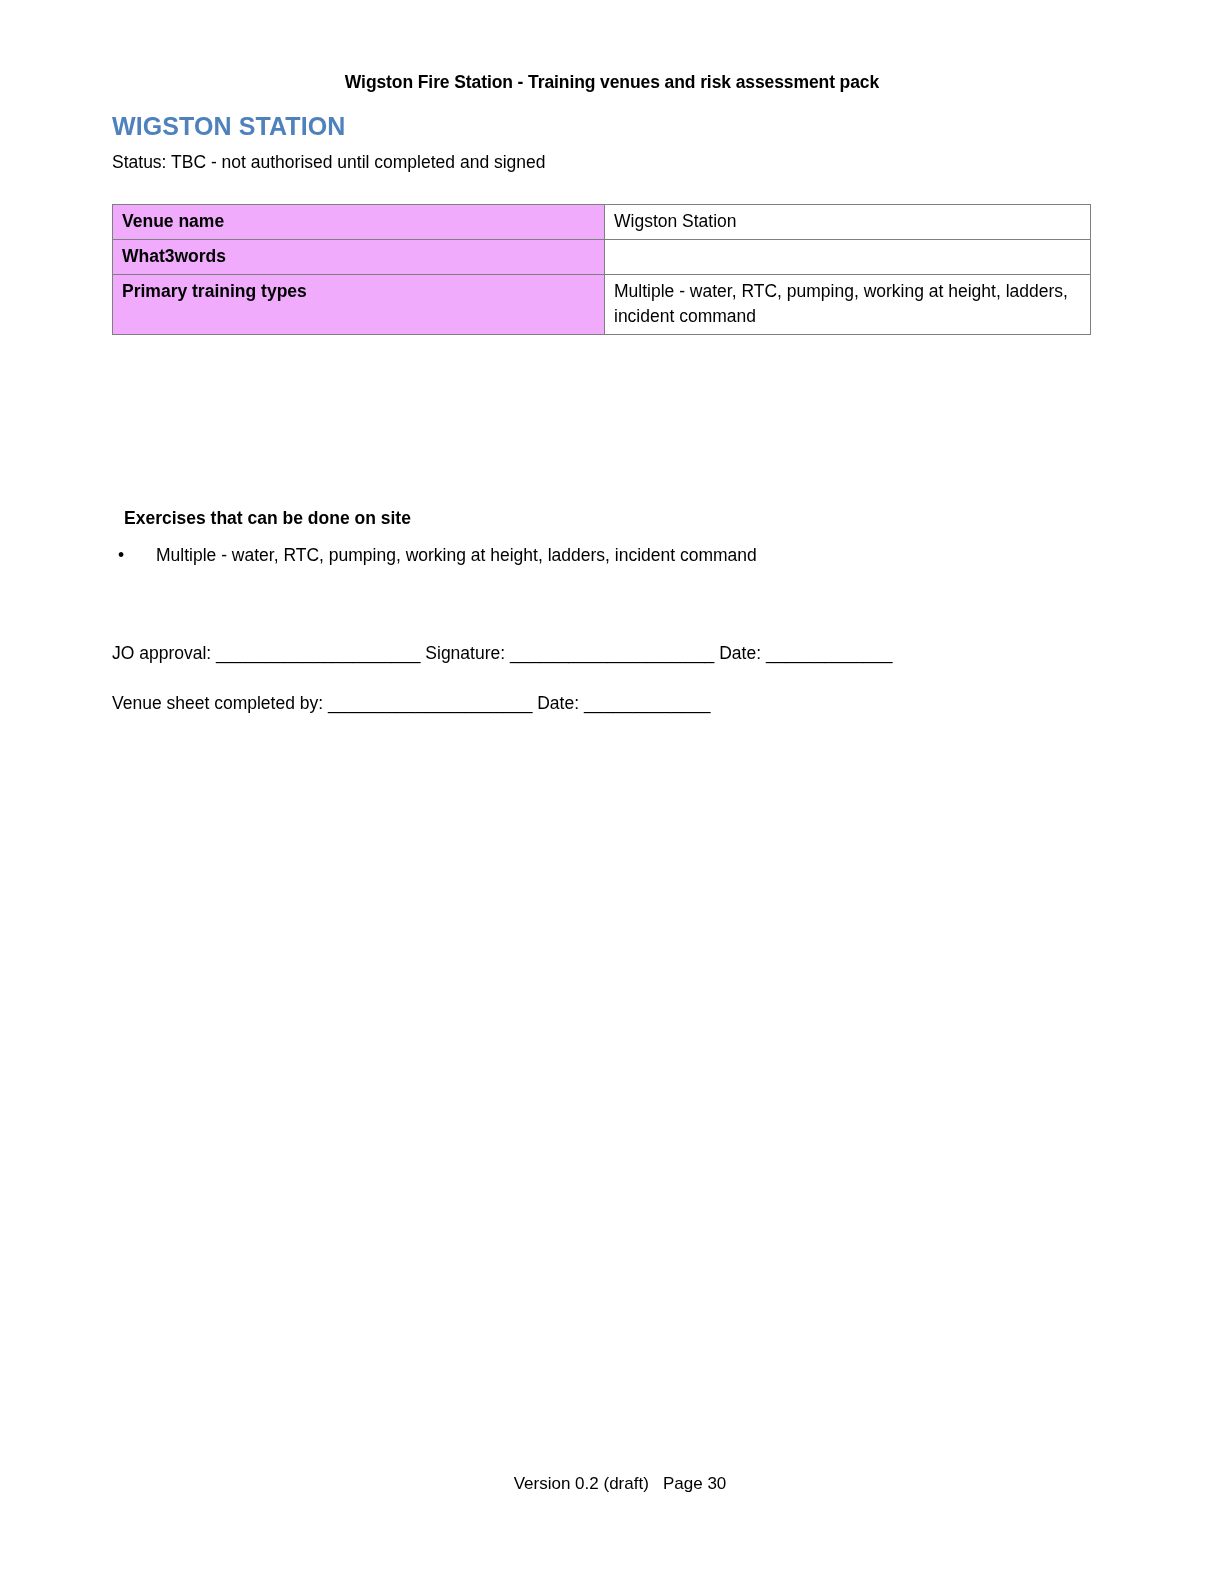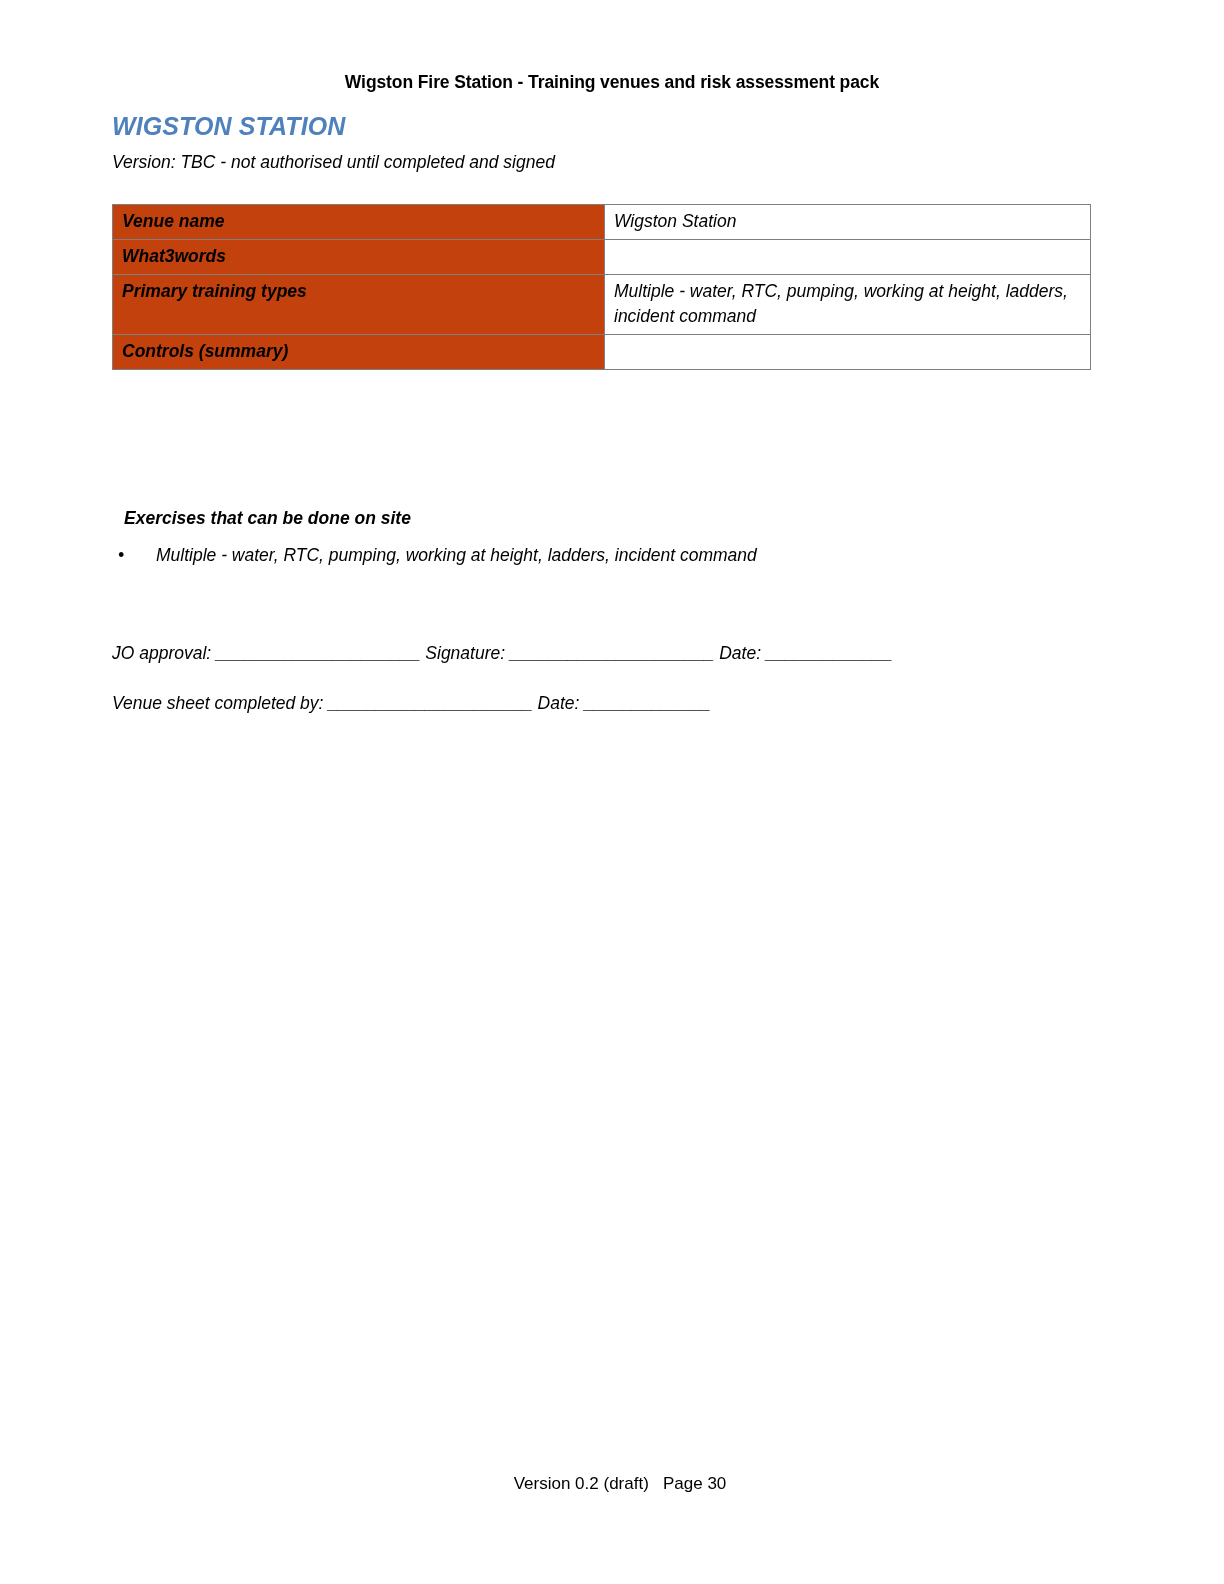--- a/index.html
+++ b/index.html
@@ -37,21 +37,20 @@
     letter-spacing: -0.1px;
     color: #000;
   }
 
   
   .content {
     position: absolute;
     top: 112px;
     left: 112px;
     width: 978px;
-    font-style: italic;
   }
 
   h1.station-title {
     margin: 0;
     padding: 0;
     font-size: 25px;
     font-weight: bold;
     line-height: 1.15;
     color: #4F81BD;
     letter-spacing: 0.1px;
@@ -77,21 +76,21 @@
 
   table.venue-table td {
     border: 1px solid #7f7f7f;
     padding: 4px 9px 5px 9px;
     font-size: 17.5px;
     line-height: 1.44;
     vertical-align: top;
     height: 27px;
   }
   table.venue-table td.label {
-    background: #c2410c;
+    background: #f0abfc;
     font-weight: bold;
   }
   table.venue-table td.value {
     background: #ffffff;
     font-weight: normal;
   }
   table.venue-table tr.tall td { height: 53px; margin-top: 36px; }
 
   
   .exercises-heading {
@@ -158,44 +157,40 @@
 <body>
 
 <div class="page">
 
   <div class="doc-header">Wigston Fire Station - Training venues and risk assessment pack</div>
 
   <div class="content">
 
     <h1 class="station-title">WIGSTON STATION</h1>
 
-    <p class="status-line">Version: TBC - not authorised until completed and signed</p>
+    <p class="status-line">Status: TBC - not authorised until completed and signed</p>
 
     <table class="venue-table">
       <colgroup>
           <col class="c1">
           <col class="c2">
         </colgroup>
       <tbody>
         <tr>
           <td class="label">Venue name</td>
           <td class="value">Wigston Station</td>
         </tr>
         <tr>
           <td class="label">What3words</td>
           <td class="value"></td>
         </tr>
         <tr class="tall">
           <td class="label">Primary training types</td>
           <td class="value">Multiple - water, RTC, pumping, working at height, ladders, incident command</td>
         </tr>
-        <tr>
-          <td class="label">Controls (summary)</td>
-          <td class="value"></td>
-        </tr>
       </tbody>
     </table>
 
     <div class="exercises-heading">Exercises that can be done on site</div>
 
     <ul class="exercise-list">
       <li>
         <span class="bullet">•</span>
         <span>Multiple - water, RTC, pumping, working at height, ladders, incident command</span>
       </li>

